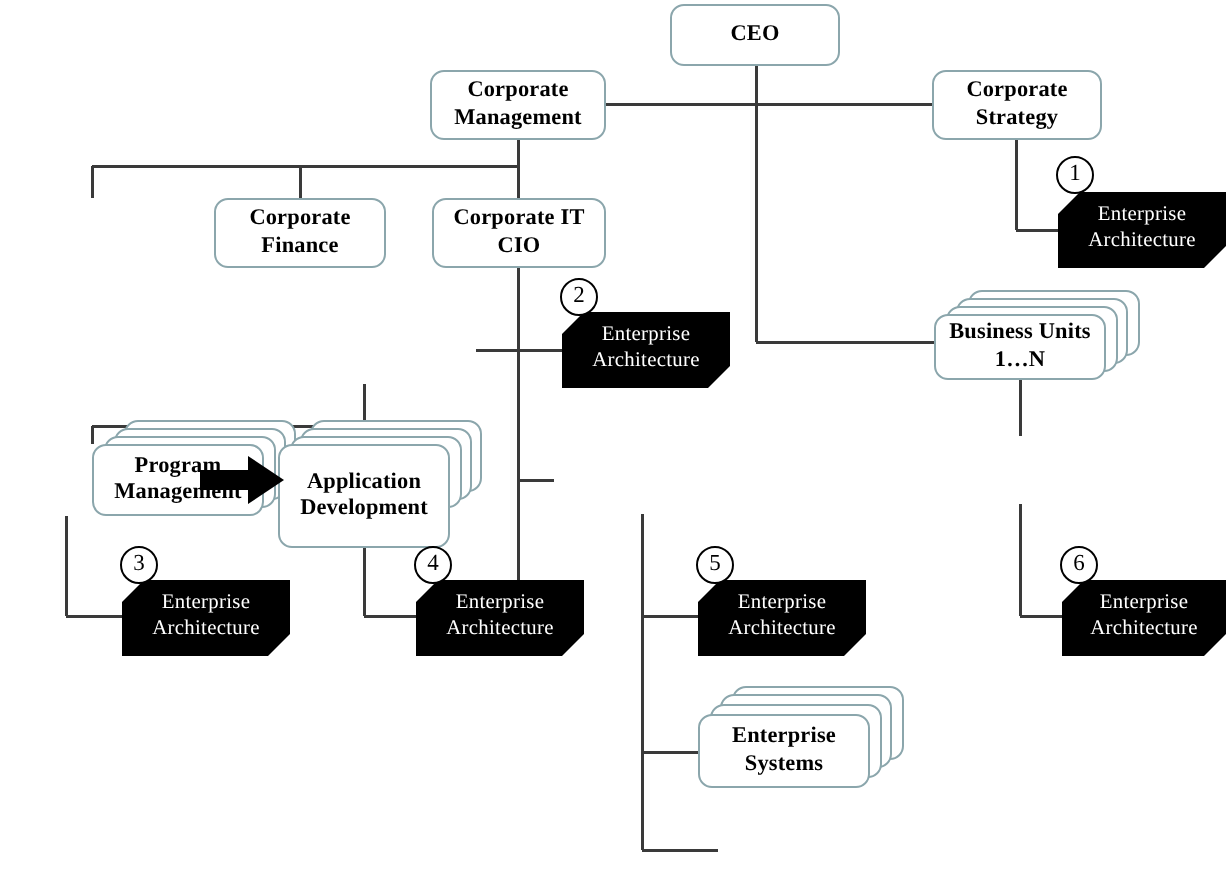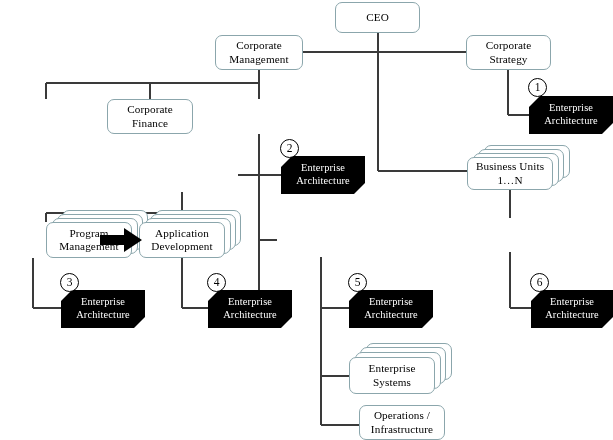--- a/index.html
+++ b/index.html
@@ -31,20 +31,21 @@
     border-radius:7px;
     display:flex;
     align-items:center;
     justify-content:center;
     text-align:center;
     color:#000000;
     font-size:11.2px;
     line-height:13.4px;
     letter-spacing:0.1px;
     z-index:5;
+    font-weight:bold;
   }
   .node .lbl{display:block;padding:0 3px;white-space:pre-line;}
 
   
   .stack{position:absolute;z-index:4;}
   .stack .sheet{
     position:absolute;
     box-sizing:border-box;
     background:#ffffff;
     border:1.4px solid #8ba6ac;
@@ -158,61 +159,61 @@
     <span class="lbl">Corporate
 Strategy</span>
   </div>
 
 
   <div class="node" style="left:107px;top:99px;width:86px;height:35px;">
     <span class="lbl">Corporate
 Finance</span>
   </div>
 
+  <div class="node" style="left:216px;top:99px;width:87px;height:35px;">
+    <span class="lbl">Corporate IT
+CIO</span>
+  </div>
 
 
   <div class="stack" style="left:2px;top:210px;width:104px;height:50px;margin-left:44px;">
     <div class="sheet" style="left:16px;top:0px;width:86px;height:36px;"></div>
     <div class="sheet" style="left:11px;top:4px;width:86px;height:36px;"></div>
     <div class="sheet" style="left:6px;top:8px;width:86px;height:36px;"></div>
     <div class="node" style="left:0px;top:12px;width:86px;height:36px;">
       <span class="lbl">Program
 Management</span>
     </div>
   </div>
 
   <div class="stack" style="left:139px;top:210px;width:104px;height:50px;">
     <div class="sheet" style="left:16px;top:0px;width:86px;height:36px;"></div>
     <div class="sheet" style="left:11px;top:4px;width:86px;height:36px;"></div>
     <div class="sheet" style="left:6px;top:8px;width:86px;height:36px;"></div>
-    <div class="node" style="left:0px;top:12px;width:86px;height:36px;">
+    <div class="node" style="left:0px;top:12px;width:86px;height:52px;">
       <span class="lbl">Application
 Development</span>
     </div>
   </div>
 
   <svg class="arrow" style="left:100px;top:228px;" width="42" height="24" viewBox="0 0 42 24">
     <polygon points="0,7 24,7 24,0 42,12 24,24 24,17 0,17" fill="#000000"></polygon>
   </svg>
 
 
   <div class="stack" style="left:349px;top:343px;width:104px;height:54px;">
     <div class="sheet" style="left:17px;top:0px;width:86px;height:37px;"></div>
     <div class="sheet" style="left:11px;top:4px;width:86px;height:37px;"></div>
     <div class="sheet" style="left:6px;top:9px;width:86px;height:37px;"></div>
     <div class="node" style="left:0px;top:14px;width:86px;height:37px;">
       <span class="lbl">Enterprise
 Systems</span>
     </div>
   </div>
 
-  <div class="node" style="left:359px;top:405px;width:86px;height:35px;">
-    <span class="lbl">Operations /
-Infrastructure</span>
-  </div>
 
   <div class="stack" style="left:467px;top:145px;width:104px;height:48px;">
     <div class="sheet" style="left:17px;top:0px;width:86px;height:33px;"></div>
     <div class="sheet" style="left:11px;top:4px;width:86px;height:33px;"></div>
     <div class="sheet" style="left:6px;top:8px;width:86px;height:33px;"></div>
     <div class="node" style="left:0px;top:12px;width:86px;height:33px;">
       <span class="lbl">Business Units
 1…N</span>
     </div>
   </div>

